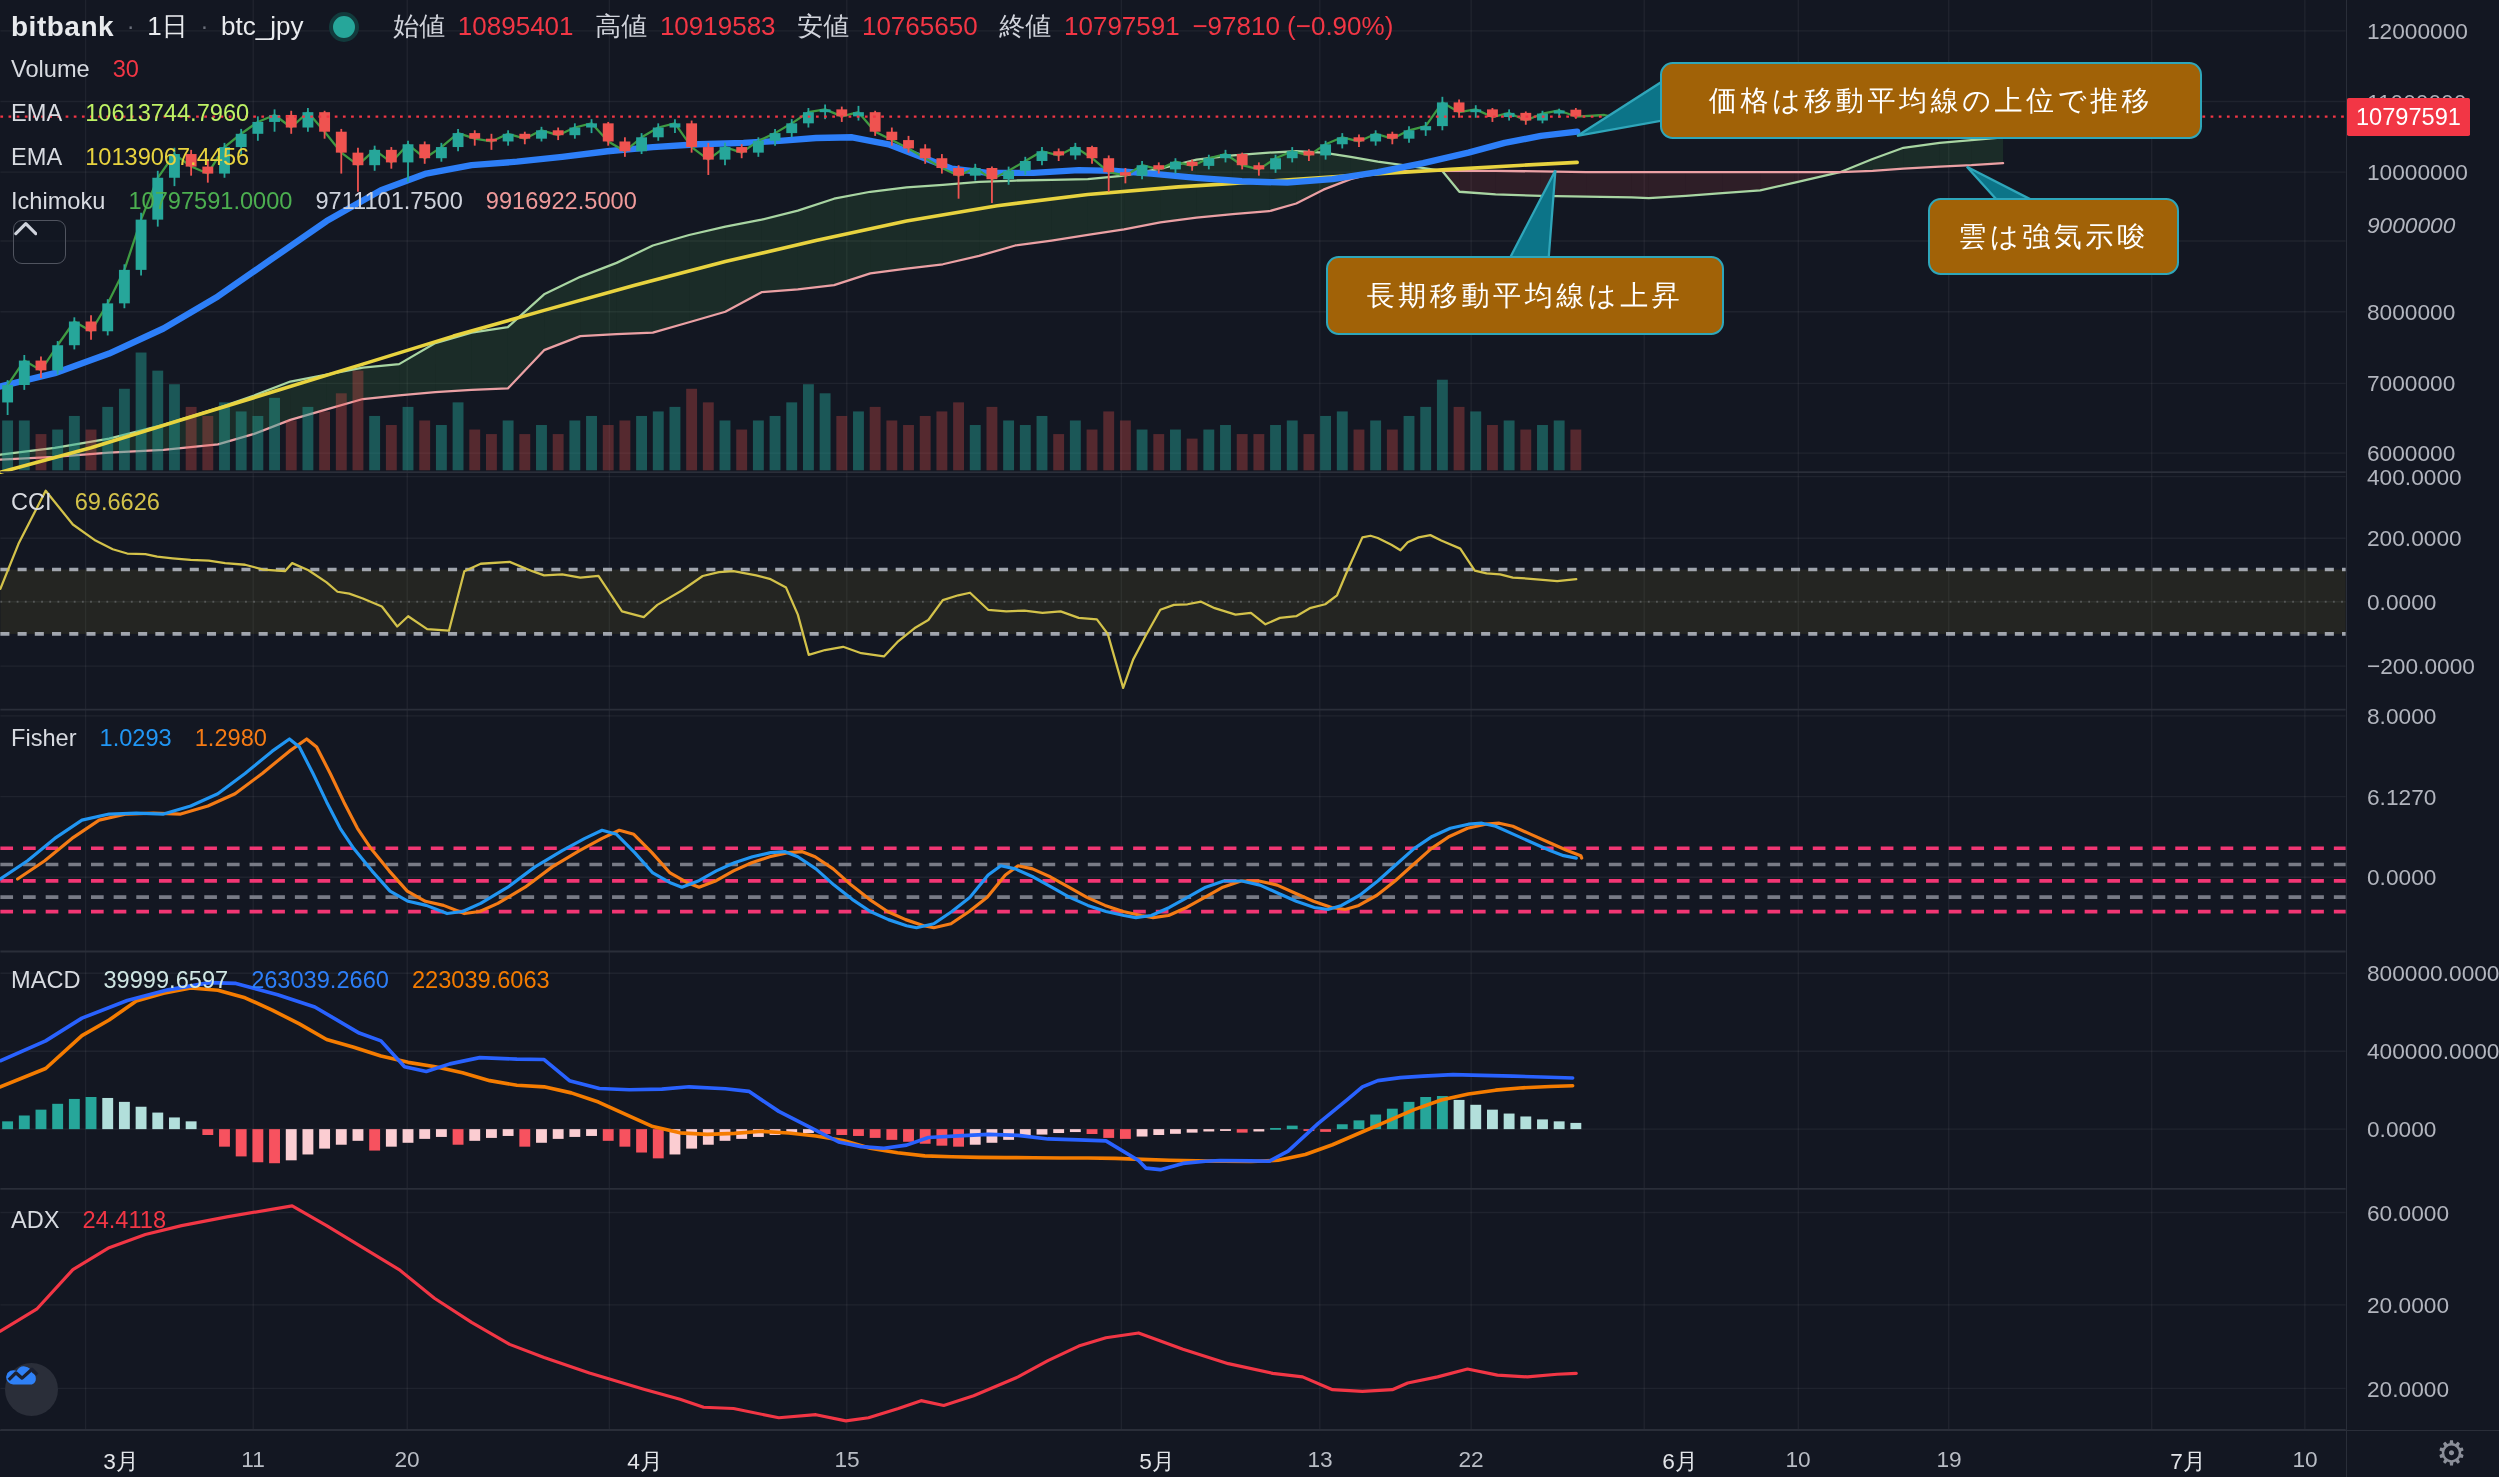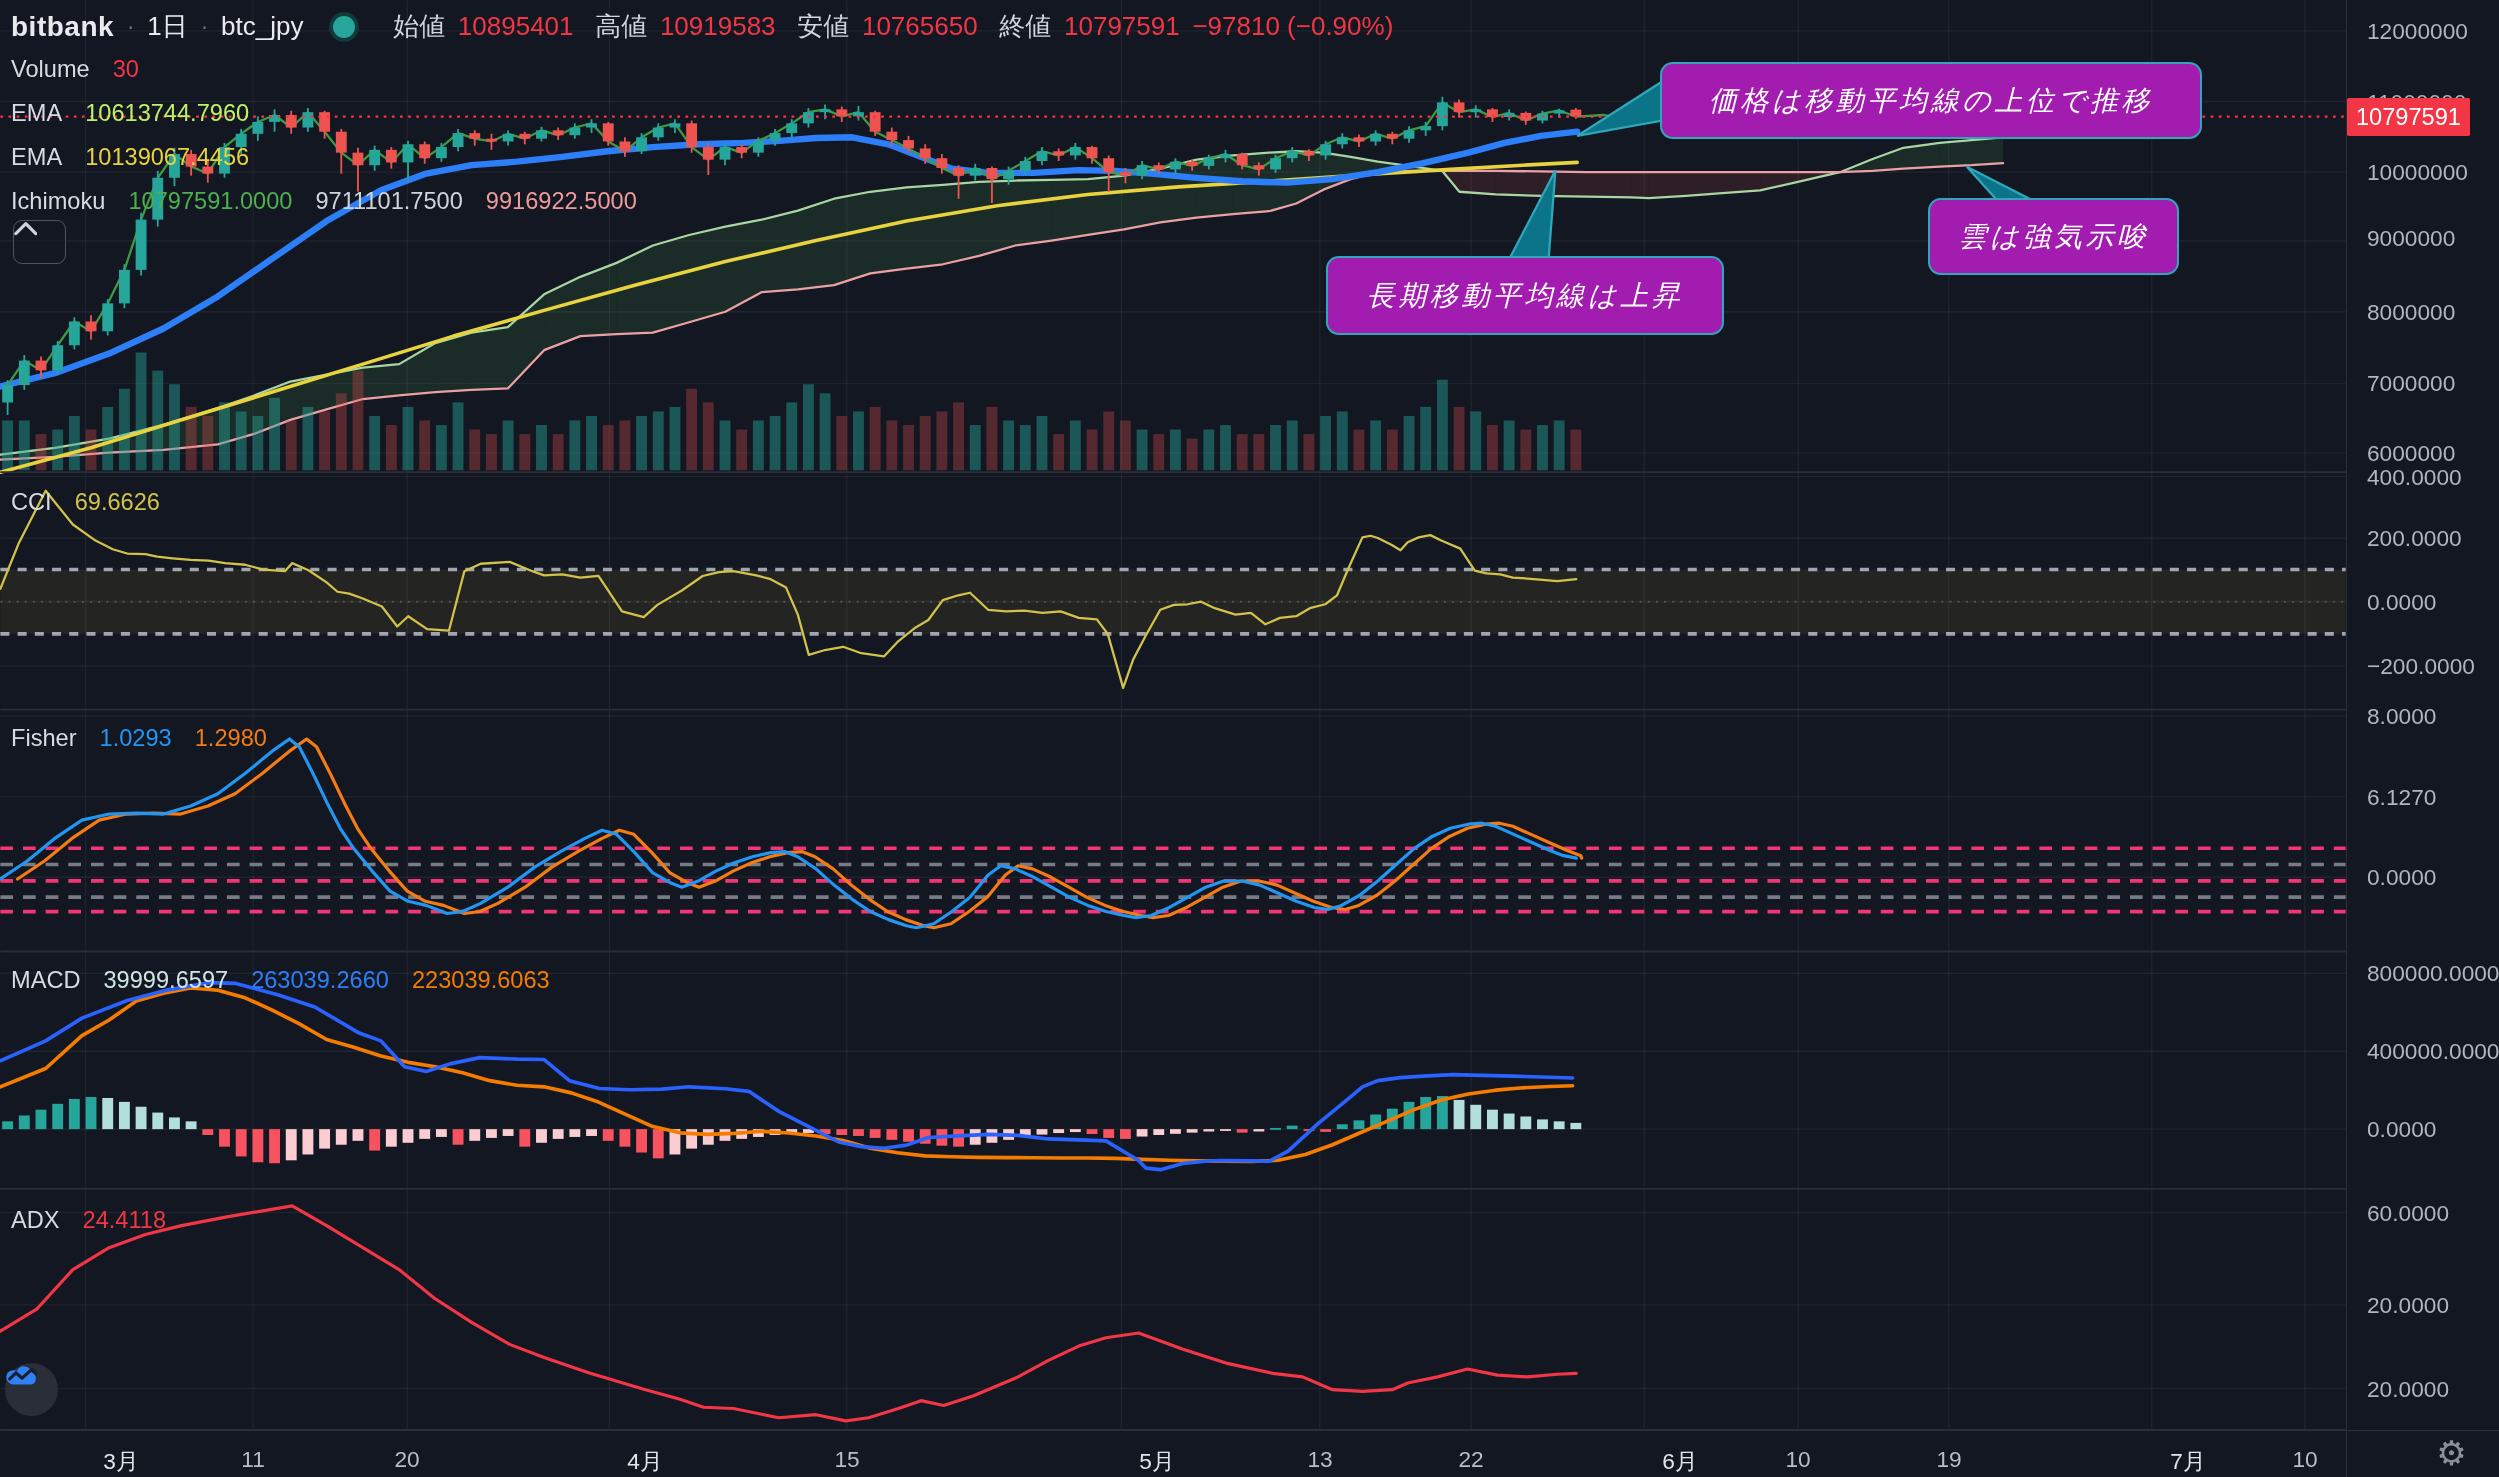--- a/index.html
+++ b/index.html
@@ -8,22 +8,22 @@
   svg{position:absolute;left:0;top:0;}
   .hud{position:absolute;z-index:30;white-space:nowrap;}
   .hdr{display:flex;align-items:center;gap:12.7px;font-size:26px;color:#e8eaed;}
   .hdr .ttl{font-weight:bold;font-size:28px;letter-spacing:0.5px;}
   .hdr .sep{color:#6a6f7a;font-size:23.6px;}
   .hdr .lbl{color:#d1d4dc;margin-left:9px;}
   .hdr .red{color:#f23645;}
   .dot{width:22px;height:22px;border-radius:50%;background:#26a69a;border:4.5px solid #123a3c;margin:0 12.7px;}
   .leg{display:flex;align-items:center;gap:23px;font-size:23.6px;color:#d8dbe1;}
   .leg .v{font-size:23.6px;}
-  .callout{position:absolute;z-index:40;background:#a21caf;border:2.7px solid #2fa6ba;border-radius:12.7px;
-           color:#fff;display:flex;align-items:center;justify-content:center;letter-spacing:3.6px;font-style:italic;}
+  .callout{position:absolute;z-index:40;background:#a16207;border:2.7px solid #2fa6ba;border-radius:12.7px;
+           color:#fff;display:flex;align-items:center;justify-content:center;letter-spacing:3.6px;}
   .axis-lab{position:absolute;left:20px;transform:translateY(-50%);font-size:22.7px;color:#b2b5be;}
   .time-lab{position:absolute;transform:translateX(-50%);font-size:22.7px;color:#b9bdc5;top:14.5px;}
   .time-lab.major{color:#e3e5e9;margin-left:36px;}
   #pricelab{position:absolute;left:2347px;width:123px;height:38px;background:#f23645;color:#fff;
             font-size:23.6px;display:flex;align-items:center;justify-content:center;z-index:25;border-radius:1.8px;}
   #chevbtn{position:absolute;left:12.7px;top:220px;width:51px;height:42px;border:1.8px solid #50545f;
            border-radius:9px;background:rgba(19,23,34,0.55);z-index:35;display:flex;align-items:center;justify-content:center;}
   #logo{position:absolute;left:5.4px;top:1363px;width:53px;height:53px;border-radius:50%;background:#2a2e39;
         z-index:35;display:flex;align-items:center;justify-content:center;}
   #gear{position:absolute;left:2406px;top:1430px;width:91px;height:45px;z-index:35;color:#8b8f99;
@@ -599,21 +599,21 @@
     <span>長期移動平均線は上昇</span>
   </div>
   <div class="callout" style="left:1928px;top:198px;width:247px;height:73px;font-size:28px;">
     <span>雲は強気示唆</span>
   </div>
 
   <div class="axcol" id="axcol">
       <div class="axis-lab" style="top: 31px;">12000000</div>
       <div class="axis-lab" style="top: 102px;">11000000</div>
       <div class="axis-lab" style="top: 172px;">10000000</div>
-      <div class="axis-lab" style="top: 238px;">9000000</div>
+      <div class="axis-lab" style="top: 225px; font-style: italic;">9000000</div>
       <div class="axis-lab" style="top: 312px;">8000000</div>
       <div class="axis-lab" style="top: 383px;">7000000</div>
       <div class="axis-lab" style="top: 453px;">6000000</div>
       <div class="axis-lab" style="top: 477px;">400.0000</div>
       <div class="axis-lab" style="top: 538px;">200.0000</div>
       <div class="axis-lab" style="top: 602px;">0.0000</div>
       <div class="axis-lab" style="top: 666px;">−200.0000</div>
       <div class="axis-lab" style="top: 716px;">8.0000</div>
       <div class="axis-lab" style="top: 797px;">6.1270</div>
       <div class="axis-lab" style="top: 877px;">0.0000</div>

